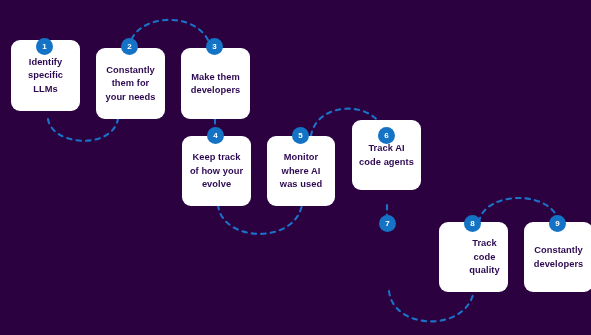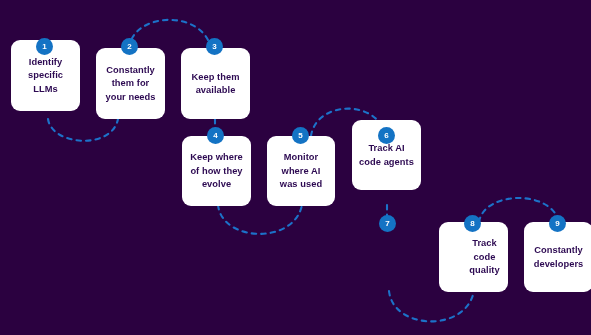--- a/index.html
+++ b/index.html
@@ -88,26 +88,26 @@
     <span class="card-label">Identify specific LLMs</span>
   </div>
   <div class="badge" style="left:36px; top:38px;">1</div>
 
   <div class="card" style="left:96px; top:48px; width:69px; height:71px;">
     <span class="card-label">Constantly them for your needs</span>
   </div>
   <div class="badge" style="left:121px; top:38px;">2</div>
 
   <div class="card" style="left:181px; top:48px; width:69px; height:71px;">
-    <span class="card-label">Keep them available</span>
+    <span class="card-label">Make them developers</span>
   </div>
   <div class="badge" style="left:206px; top:38px;">3</div>
 
   <div class="card" style="left:182px; top:136px; width:69px; height:70px;">
-    <span class="card-label">Keep where of how they evolve</span>
+    <span class="card-label">Keep track of how your evolve</span>
   </div>
   <div class="badge" style="left:207px; top:127px;">4</div>
 
   <div class="card" style="left:267px; top:136px; width:68px; height:70px;">
     <span class="card-label">Monitor where AI was used</span>
   </div>
   <div class="badge" style="left:292px; top:127px;">5</div>
 
   <div class="card" style="left:352px; top:120px; width:69px; height:70px;">
     <span class="card-label">Track AI code agents</span>

